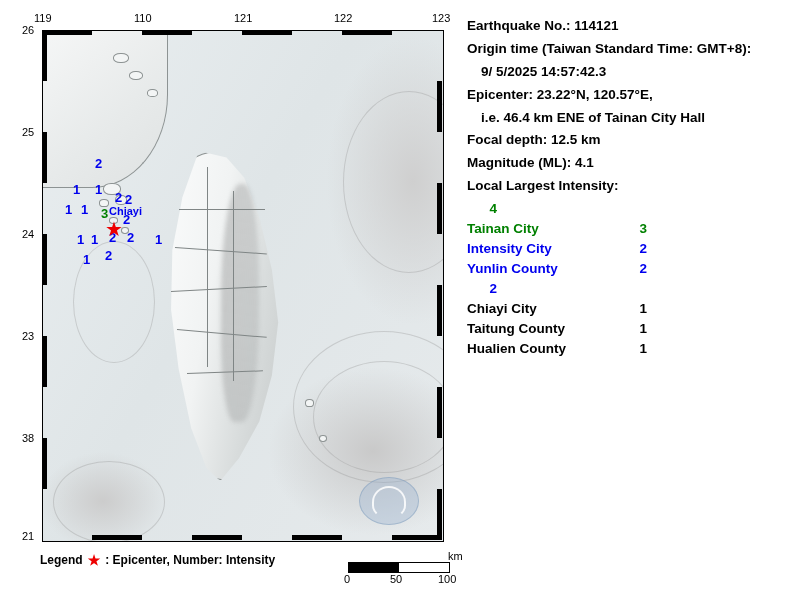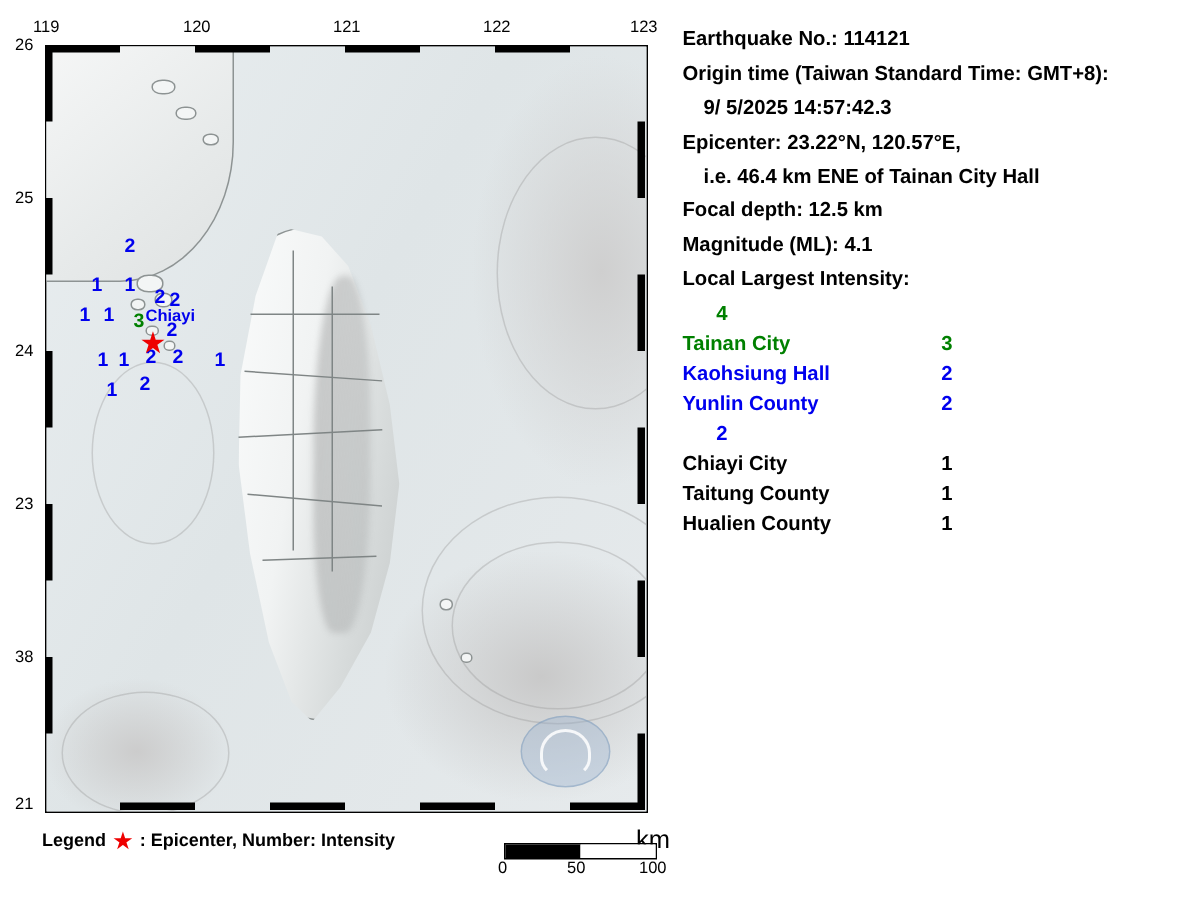--- a/index.html
+++ b/index.html
@@ -10,20 +10,21 @@
   body {
     width: 800px;
     height: 600px;
     font-family: "Liberation Sans", sans-serif;
     overflow: hidden;
   }
   #root {
     position: relative;
     width: 636px;
     height: 600px;
+    margin-left: 12px;
   }
 
   
   #map-panel {
     position: absolute;
     left: 8px;
     top: 8px;
     width: 432px;
     height: 542px;
   }
@@ -178,23 +179,23 @@
   #legend .star { color: #ee0000; font-size: 14px; }
 
   #scalebar {
     position: absolute;
     left: 336px;
     top: 552px;
     width: 100px;
   }
   #scalebar .km {
     position: absolute;
-    left: 88px;
+    left: 100px;
     top: -2px;
-    font-size: 17px;
+    font-size: 11px;
   }
   #scalebar .bar {
     position: absolute;
     top: 10px;
     left: 0;
     width: 100px;
     height: 9px;
     display: flex;
     border: 1px solid #000;
   }
@@ -248,21 +249,21 @@
   .lv1 { color: #000000; }
 </style>
 </head>
 <body>
 
 <div id="root">
 
   <div id="map-panel">
 
     <div class="axis-label" style="left:14px; top:4px;">119</div>
-    <div class="axis-label" style="left:114px; top:4px;">120</div>
+    <div class="axis-label" style="left:114px; top:4px;">110</div>
     <div class="axis-label" style="left:214px; top:4px;">121</div>
     <div class="axis-label" style="left:314px; top:4px;">122</div>
     <div class="axis-label" style="left:412px; top:4px;">123</div>
 
     <div class="axis-label" style="left:2px; top:16px;">26</div>
     <div class="axis-label" style="left:2px; top:118px;">25</div>
     <div class="axis-label" style="left:2px; top:220px;">24</div>
     <div class="axis-label" style="left:2px; top:322px;">23</div>
     <div class="axis-label" style="left:2px; top:424px;">38</div>
     <div class="axis-label" style="left:2px; top:522px;">21</div>
@@ -384,21 +385,21 @@
       </div>
     <div id="intensity-list">
         <div class="int-row lv4">
           <span class="val">4</span>
         </div>
         <div class="int-row lv3">
           <span class="name">Tainan City</span>
           <span class="val">3</span>
         </div>
         <div class="int-row lv2">
-          <span class="name">Kaohsiung Hall</span>
+          <span class="name">Intensity City</span>
           <span class="val">2</span>
         </div>
         <div class="int-row lv2">
           <span class="name">Yunlin County</span>
           <span class="val">2</span>
         </div>
         <div class="int-row lv2">
           <span class="val">2</span>
         </div>
         <div class="int-row lv1">

